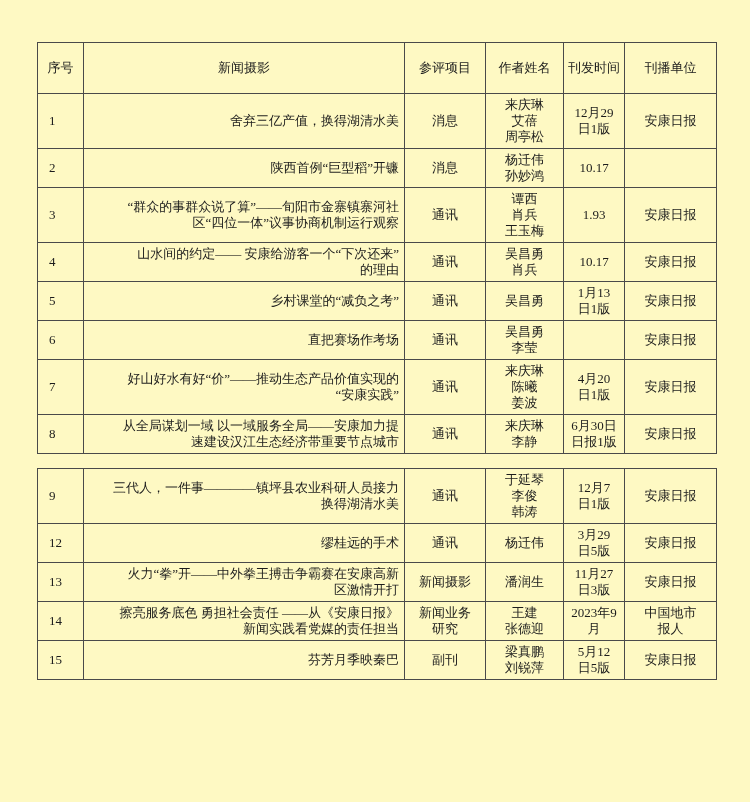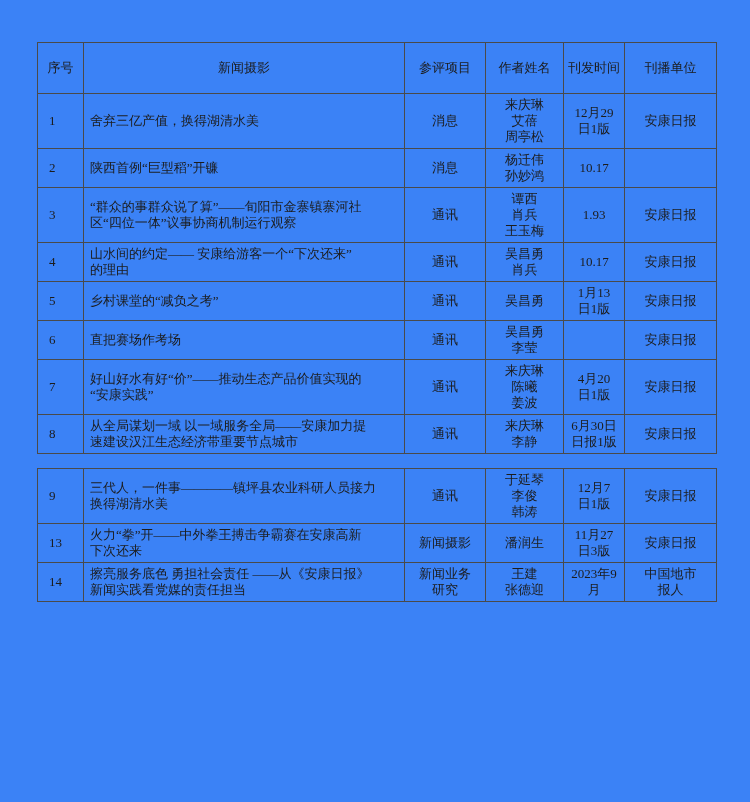--- a/index.html
+++ b/index.html
@@ -1,19 +1,19 @@
 <!DOCTYPE html>
 <html><head>
 <meta charset="utf-8">
 <style>
   html, body { margin: 0; padding: 0; background: #ffffff; }
   .page {
     width: 750px;
     height: 802px;
-    background: #3b82f6;
+    background: #fef9c3;
     overflow: hidden;
     position: relative;
     font-family: "Liberation Serif", "DejaVu Serif", serif;
     color: #1c1c1c;
   }
   table.tbl {
     border-collapse: collapse;
     table-layout: fixed;
     width: 679px;
     margin-left: 37px;
@@ -27,21 +27,21 @@
     line-height: 16px;
     padding: 3px 4px;
     vertical-align: middle;
     text-align: center;
     white-space: pre-line;
     overflow-wrap: break-word;
     word-break: break-all;
   }
   .tbl thead th { height: 44px; }
   td.c-index { text-align: left; padding-left: 11px; }
-  td.c-title { text-align: left; padding-left: 6px; padding-right: 5px; }
+  td.c-title { text-align: right; padding-left: 6px; padding-right: 5px; }
   td.c-date  { padding-left: 2px; padding-right: 2px; }
 </style>
 </head>
 <body>
 
 <div class="page">
 
   <table class="tbl t1">
     <colgroup>
       <col style="width:46px">
@@ -163,38 +163,57 @@
 换得湖清水美</td>
     <td class="c-category">通讯</td>
     <td class="c-authors">于延琴
 李俊
 韩涛</td>
     <td class="c-date">12月7
 日1版</td>
     <td class="c-unit">安康日报</td>
   </tr>
         <tr>
+    <td class="c-index">12</td>
+    <td class="c-title">缪桂远的手术</td>
+    <td class="c-category">通讯</td>
+    <td class="c-authors">杨迁伟</td>
+    <td class="c-date">3月29
+日5版</td>
+    <td class="c-unit">安康日报</td>
+  </tr>
+        <tr>
     <td class="c-index">13</td>
     <td class="c-title">火力“拳”开——中外拳王搏击争霸赛在安康高新
-下次还来</td>
+区激情开打</td>
     <td class="c-category">新闻摄影</td>
     <td class="c-authors">潘润生</td>
     <td class="c-date">11月27
 日3版</td>
     <td class="c-unit">安康日报</td>
   </tr>
         <tr>
     <td class="c-index">14</td>
     <td class="c-title">擦亮服务底色 勇担社会责任 ——从《安康日报》
 新闻实践看党媒的责任担当</td>
     <td class="c-category">新闻业务
 研究</td>
     <td class="c-authors">王建
 张德迎</td>
     <td class="c-date">2023年9
 月</td>
     <td class="c-unit">中国地市
 报人</td>
   </tr>
+        <tr>
+    <td class="c-index">15</td>
+    <td class="c-title">芬芳月季映秦巴</td>
+    <td class="c-category">副刊</td>
+    <td class="c-authors">梁真鹏
+刘锐萍</td>
+    <td class="c-date">5月12
+日5版</td>
+    <td class="c-unit">安康日报</td>
+  </tr>
       </tbody>
   </table>
 
 </div>
 
 </body></html>

